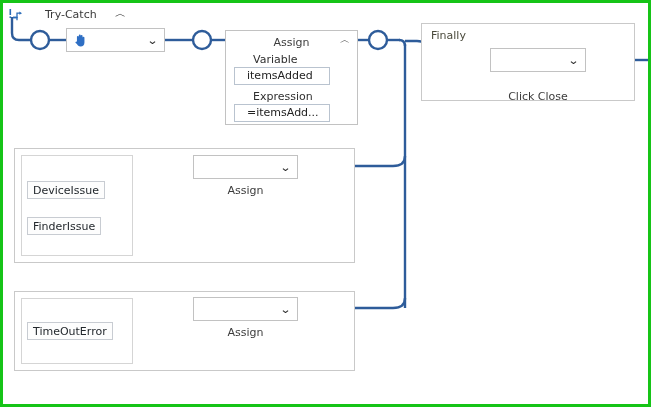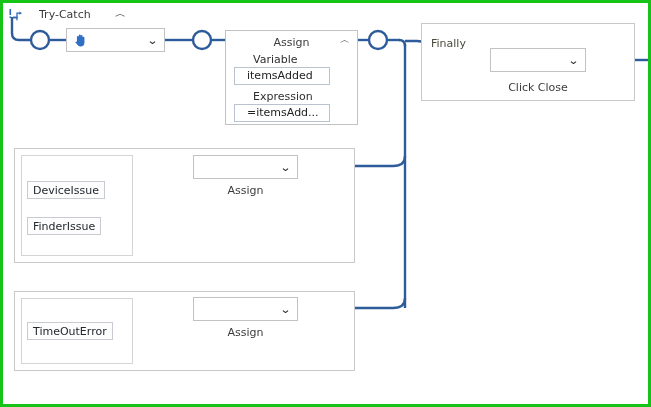--- a/index.html
+++ b/index.html
@@ -27,21 +27,21 @@
     height: 407px;
     pointer-events: none;
   }
   
   .tc-header {
     position: absolute;
     left: 6px;
     top: 4px;
     display: flex;
     align-items: center;
-    gap: 16px;
+    gap: 22px;
     height: 16px;
   }
   .tc-icon {
     width: 14px;
     height: 14px;
     display: block;
   }
   .tc-title {
     font-size: 11px;
     color: #3a3a3a;
@@ -247,25 +247,25 @@
   <div class="assign-card" style="left:222px; top:27px; width:133px; height:95px;">
     <div class="assign-title">Assign</div>
     <div class="assign-collapse">︿</div>
     <div class="field-label">Variable</div>
     <div class="field-input">itemsAdded</div>
     <div class="field-label">Expression</div>
     <div class="field-input">=itemsAdd...</div>
   </div>
 
   <div class="panel" style="left:418px; top:20px; width:214px; height:78px;"></div>
-  <div class="finally-label" style="left:428px; top:34px;">Finally</div>
+  <div class="finally-label" style="left:428px; top:26px;">Finally</div>
   <div class="ddl" style="left:487px; top:45px; width:96px; height:24px;">
     <span class="chev">⌄</span>
   </div>
-  <div class="ddl-caption" style="left:485px; top:78px; width:100px;">Click Close</div>
+  <div class="ddl-caption" style="left:485px; top:87px; width:100px;">Click Close</div>
 
   <div class="panel" style="left:11px; top:145px; width:341px; height:115px;"></div>
   <div class="subpanel" style="left:18px; top:152px; width:112px; height:101px;"></div>
   <div class="chip" style="left:24px; top:214px;">FinderIssue</div>
   <div class="chip" style="left:24px; top:178px;">DeviceIssue</div>
   <div class="ddl" style="left:190px; top:152px; width:105px; height:24px;">
     <span class="chev">⌄</span>
   </div>
   <div class="ddl-caption" style="left:190px; top:181px; width:105px;">Assign</div>
 

